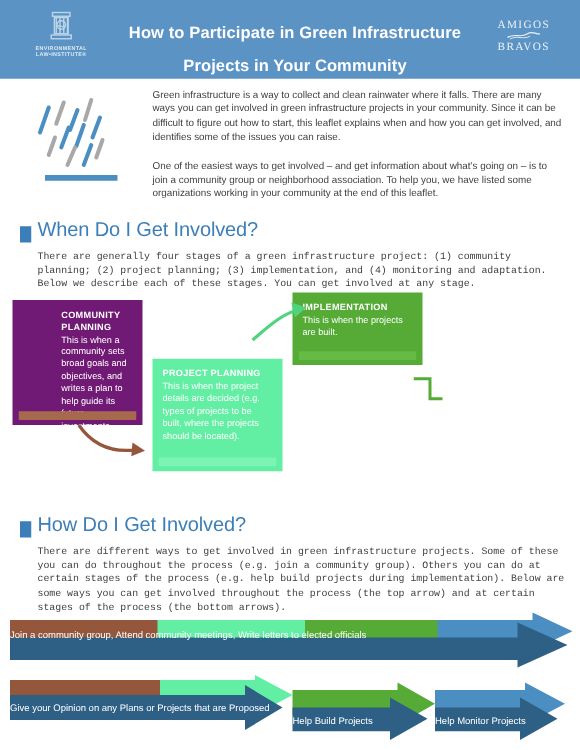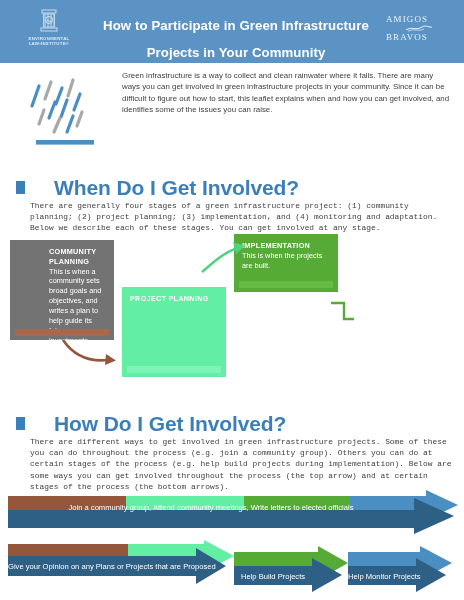--- a/index.html
+++ b/index.html
@@ -28,69 +28,69 @@
   .title-date{
     color:#ffffff;font-weight:bold;font-size:7.4px;letter-spacing:.5px;
     margin-top:4px;
   }
   .eli-logo{position:absolute;left:20px;top:8px;width:58px;text-align:center;}
   .eli-mark{width:30px;height:27px;margin:0 auto;display:block;opacity:.85;}
   .eli-text{
     color:#dce9f3;font-size:4.3px;font-weight:bold;line-height:5.2px;
     letter-spacing:.3px;margin-top:1px;
   }
-  .ab-logo{position:absolute;right:12px;top:14px;width:66px;}
+  .ab-logo{position:absolute;right:12px;top:14px;width:66px;text-align:center;}
   .ab-text{
     color:#eaf2f8;font-size:9px;letter-spacing:1.1px;line-height:11px;
     font-family:"Liberation Serif", serif;
   }
   .ab-wave{display:block;margin:0 auto;}
 
   
   .rain{position:absolute;left:24px;top:72px;width:86px;height:84px;}
   .intro{position:absolute;left:122px;top:70px;width:330px;}
   .intro p{margin:0 0 11px 0;font-size:7.9px;line-height:11.4px;color:#414141;}
 
   
   .sec-head{position:absolute;}
   .sec-bullet{
     position:absolute;left:0;top:5px;width:9px;height:13px;background:#3c7fb8;
   }
   .sec-title{
     position:absolute;left:14px;top:0;white-space:nowrap;
-    color:#3c7fb8;font-size:21px;font-weight:bold;letter-spacing:-.1px;margin-left:24px;
+    color:#3c7fb8;font-size:16px;font-weight:normal;letter-spacing:-.1px;
   }
   .sec-body{position:absolute;font-size:7.9px;line-height:11.2px;color:#414141;font-family:Liberation Mono, monospace;}
 
   
   .stage{position:absolute;box-sizing:border-box;padding:7px 8px 0 8px;}
   .stage .st-title{
     font-size:7.3px;font-weight:bold;letter-spacing:.25px;
     color:#ffffff;line-height:9.5px;margin-bottom:.5px;
   }
   .stage .st-body{font-size:7.3px;line-height:9.9px;color:#ffffff;}
   .stage .st-stripe{position:absolute;left:5px;right:5px;bottom:4px;height:7px;}
 
-  .stage-cp{left:10px;top:240px;width:104px;height:100px;background:#737373;padding-left:39px;}
+  .stage-cp{left:10px;top:240px;width:104px;height:100px;background:#701a75;padding-left:39px;}
   .stage-cp .st-stripe{background:#a7694d;}
   .stage-pp{left:122px;top:287px;width:104px;height:90px;background:#62efa4;}
   .stage-pp .st-title,.stage-pp .st-body{color:#ffffff;}
   .stage-pp .st-stripe{background:#7df3b5;}
   .stage-im{left:234px;top:234px;width:104px;height:58px;background:#55ab35;}
   .stage-im .st-stripe{background:#66bb44;}
   .stage-ma{left:346px;top:272px;width:108px;height:116px;background:#4a8ec2;}
 
   .curve{position:absolute;}
 
   
   .band{position:absolute;}
   .band-label{
     position:absolute;color:#ffffff;font-size:7.6px;white-space:nowrap;
   }
-  .band-label-c{text-align:center;}
+  .band-label-c{}
 
   svg{display:block;overflow:visible;}
 </style>
 </head>
 <body>
 
 <div class="page">
 
   <div class="header">
 
@@ -139,36 +139,38 @@
       <path d="M20 38 L15 52" stroke="#a8a8a8" stroke-width="3.2"></path>
       <path d="M36 46 L30 60" stroke="#a8a8a8" stroke-width="3.2"></path>
       <path d="M49 44 L43 60" stroke="#4a8ec2" stroke-width="3.2"></path>
       <path d="M58 40 L53 54" stroke="#a8a8a8" stroke-width="3.2"></path>
       <rect x="12" y="68" width="58" height="4.6" fill="#4a8ec2"></rect>
     </g>
   </svg>
 
   <div class="intro">
     <p>Green infrastructure is a way to collect and clean rainwater where it falls. There are many ways you can get involved in green infrastructure projects in your community. Since it can be difficult to figure out how to start, this leaflet explains when and how you can get involved, and identifies some of the issues you can raise.</p>
+    <p>One of the easiest ways to get involved – and get information about what’s going on – is to join a community group or neighborhood association. To help you, we have listed some organizations working in your community at the end of this leaflet.</p>
   </div>
 
   <div class="sec-head" style="left:16px;top:176px;width:430px;height:22px;">
     <div class="sec-bullet"></div>
     <div class="sec-title">When Do I Get Involved?</div>
   </div>
   <div class="sec-body" style="left:30px;top:200px;width:422px;">There are generally four stages of a green infrastructure project: (1) community planning; (2) project planning; (3) implementation, and (4) monitoring and adaptation. Below we describe each of these stages. You can get involved at any stage.</div>
 
   <div class="stage stage-cp">
     <div class="st-title">COMMUNITY PLANNING</div>
     <div class="st-body">This is when a community sets broad goals and objectives, and writes a plan to help guide its future investments.</div>
     <div class="st-stripe"></div>
   </div>
 
   <div class="stage stage-pp">
     <div class="st-title">PROJECT PLANNING</div>
+    <div class="st-body">This is when the project details are decided (e.g. types of projects to be built, where the projects should be located).</div>
     <div class="st-stripe"></div>
   </div>
 
   <div class="stage stage-im">
     <div class="st-title">IMPLEMENTATION</div>
     <div class="st-body">This is when the projects are built.</div>
     <div class="st-stripe"></div>
   </div>
 
 

